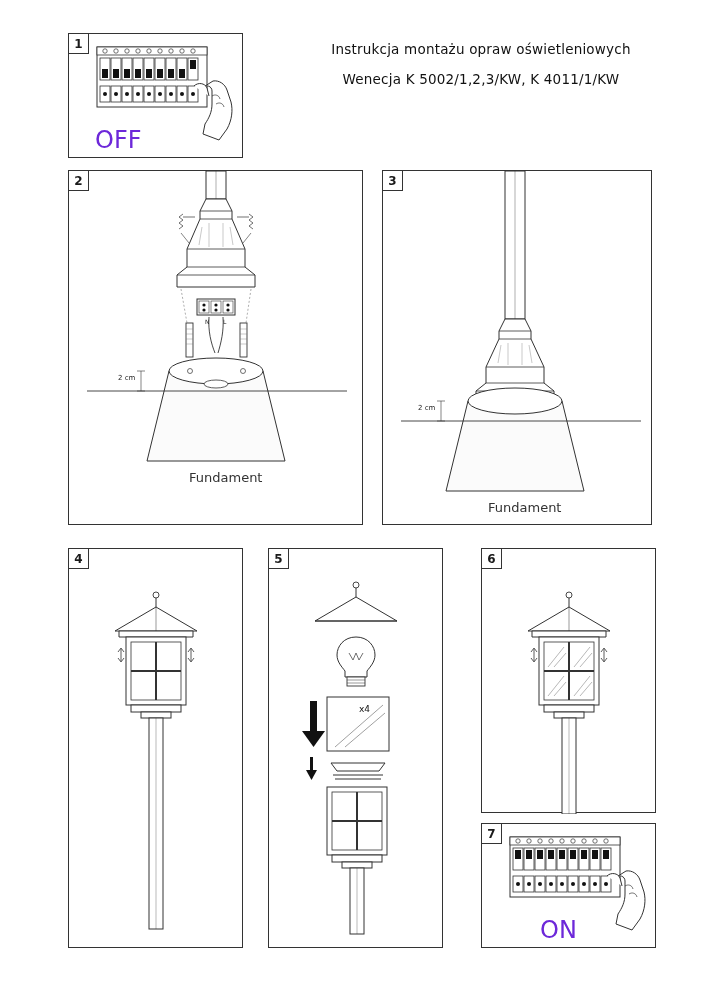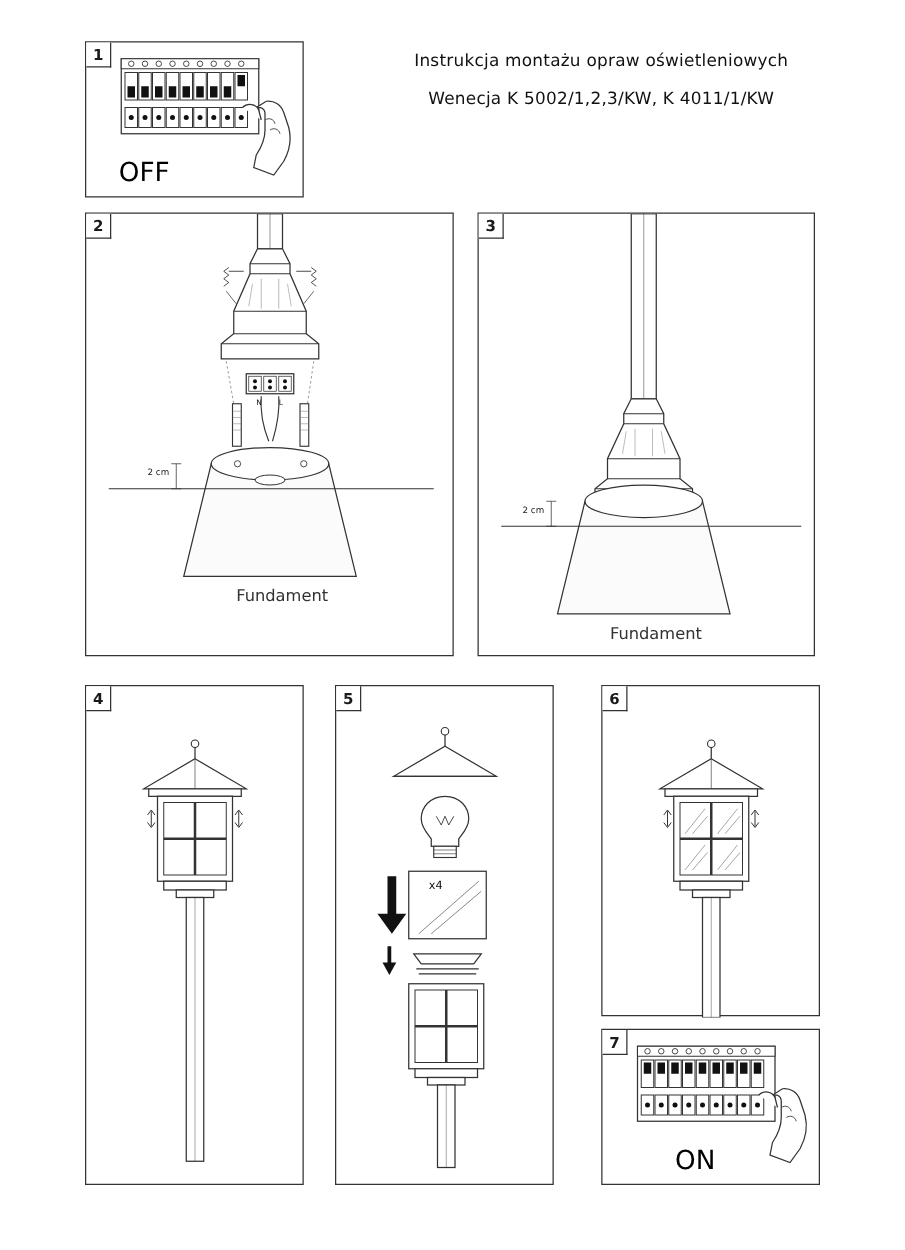--- a/index.html
+++ b/index.html
@@ -52,22 +52,22 @@
     letter-spacing: 0.2px;
   }
   svg { display: block; }
   .lbl {
     position: absolute;
     font-size: 7px;
     color: #222;
   }
   .big-lbl {
     position: absolute;
-    font-size: 21px;
-    color: #000000;
+    font-size: 24px;
+    color: #6d28d9;
     text-align: right;
   }
   .fund-lbl {
     position: absolute;
     font-size: 13px;
     color: #333;
   }
   .x4-lbl {
     position: absolute;
     font-size: 9px;
@@ -339,21 +339,21 @@
     <rect x="58" y="238" width="60" height="68" fill="#fff" stroke="#333" stroke-width="1"></rect>
     <rect x="63" y="243" width="50" height="58" fill="#fff" stroke="#333" stroke-width="0.8"></rect>
     <line x1="88" y1="243" x2="88" y2="301" stroke="#333" stroke-width="2"></line>
     <line x1="63" y1="272" x2="113" y2="272" stroke="#333" stroke-width="2"></line>
     <rect x="63" y="306" width="50" height="7" fill="#fff" stroke="#333" stroke-width="1"></rect>
     <rect x="73" y="313" width="30" height="6" fill="#fff" stroke="#333" stroke-width="1"></rect>
 
     <rect x="81" y="319" width="14" height="66" fill="#fff" stroke="#333" stroke-width="1"></rect>
     <line x1="88" y1="319" x2="88" y2="385" stroke="#333" stroke-width="0.35"></line>
   </svg>
-  <div class="x4-lbl" style="left:74px; top:155px;">x4</div>
+  <div class="x4-lbl" style="left:90px; top:155px;">x4</div>
 </div>
 
 <div class="panel" style="left:481px; top:548px; width:175px; height:265px;">
   <div class="step-num">6</div>
   <svg width="175" height="265" viewBox="0 0 175 265">
     <line x1="87" y1="48" x2="87" y2="58" stroke="#333" stroke-width="1"></line>
     <circle cx="87" cy="46" r="3" fill="#fff" stroke="#333" stroke-width="0.9"></circle>
     <path d="M87 58 L128 82 L46 82 Z" fill="#fff" stroke="#333" stroke-width="1"></path>
     <path d="M50 82 L124 82 L124 88 L50 88 Z" fill="#fff" stroke="#333" stroke-width="1"></path>
     <line x1="87" y1="58" x2="87" y2="82" stroke="#333" stroke-width="0.5"></line>

